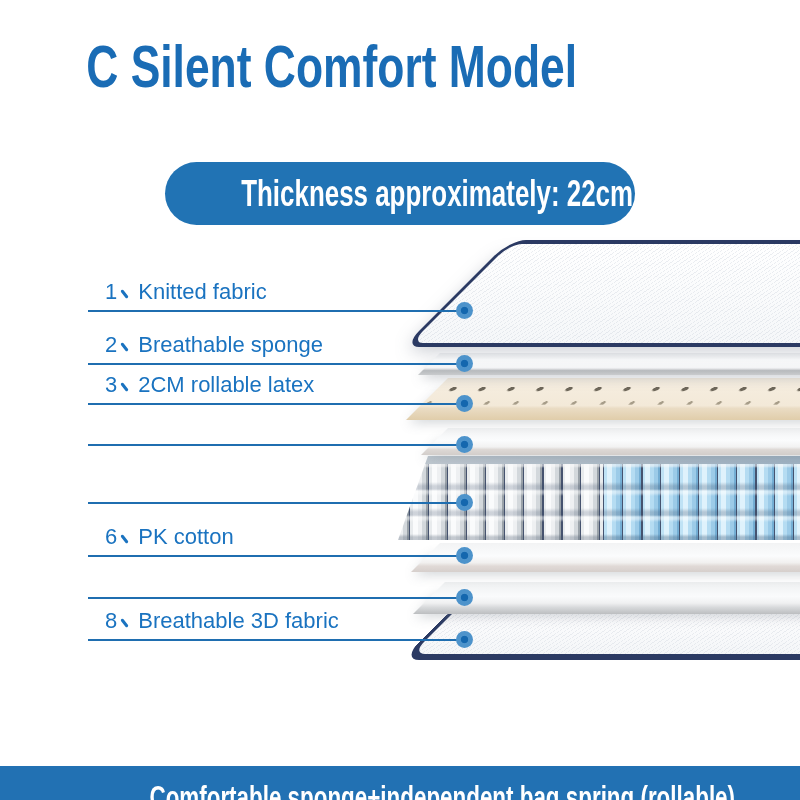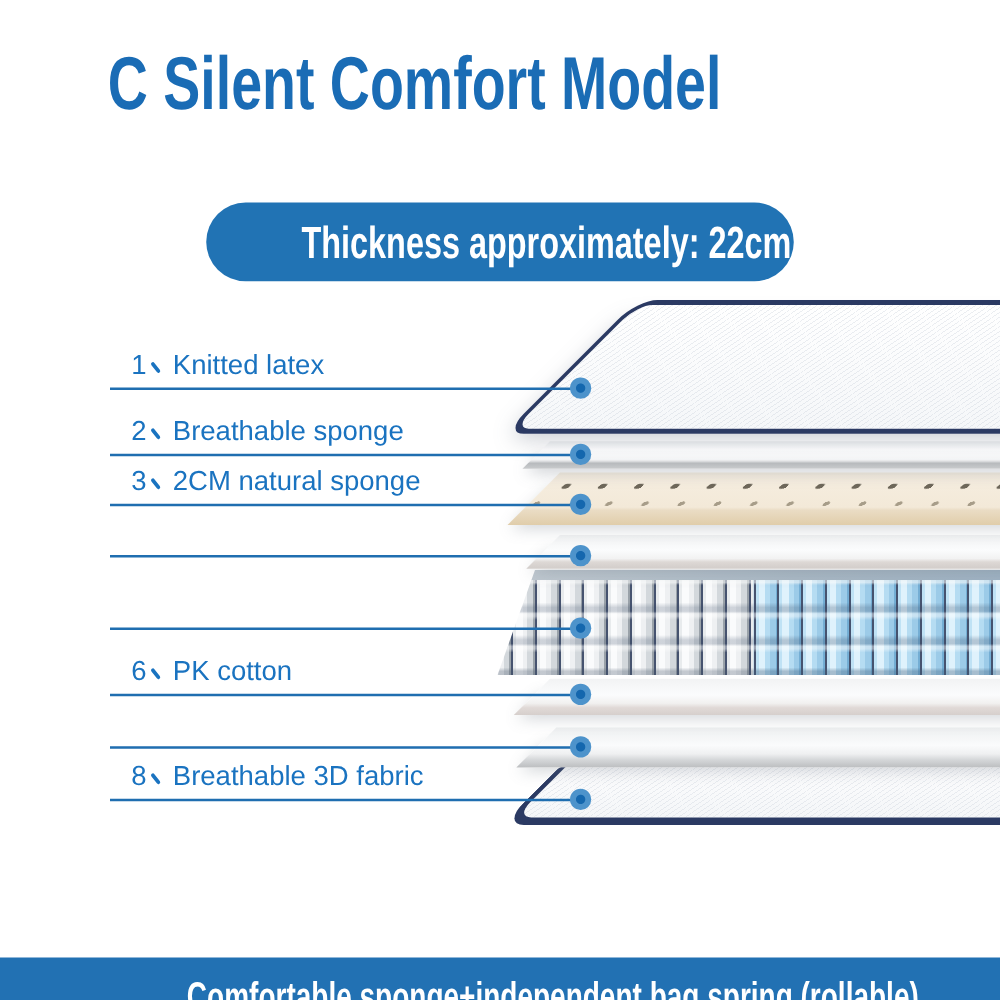--- a/index.html
+++ b/index.html
@@ -144,29 +144,29 @@
     <div class="coils white"></div>
     <div class="coils blue"></div>
   </div>
   <div class="slab l6"></div>
   <div class="slab l7"></div>
   <div class="slab l8"></div>
 </div>
 
 <div id="label-rows">
     <div class="label-row row-0">
-      <span class="txt"><span>1</span><span class="cjk-comma"></span><span>Knitted latex</span></span>
+      <span class="txt"><span>1</span><span class="cjk-comma"></span><span>Knitted fabric</span></span>
       <span class="marker-dot"></span>
     </div>
     <div class="label-row row-1">
       <span class="txt"><span>2</span><span class="cjk-comma"></span><span>Breathable sponge</span></span>
       <span class="marker-dot"></span>
     </div>
     <div class="label-row row-2">
-      <span class="txt"><span>3</span><span class="cjk-comma"></span><span>2CM natural sponge</span></span>
+      <span class="txt"><span>3</span><span class="cjk-comma"></span><span>2CM rollable latex</span></span>
       <span class="marker-dot"></span>
     </div>
     <div class="label-row row-3">
       <span class="marker-dot"></span>
     </div>
     <div class="label-row row-4">
       <span class="marker-dot"></span>
     </div>
     <div class="label-row row-5">
       <span class="txt"><span>6</span><span class="cjk-comma"></span><span>PK cotton</span></span>

